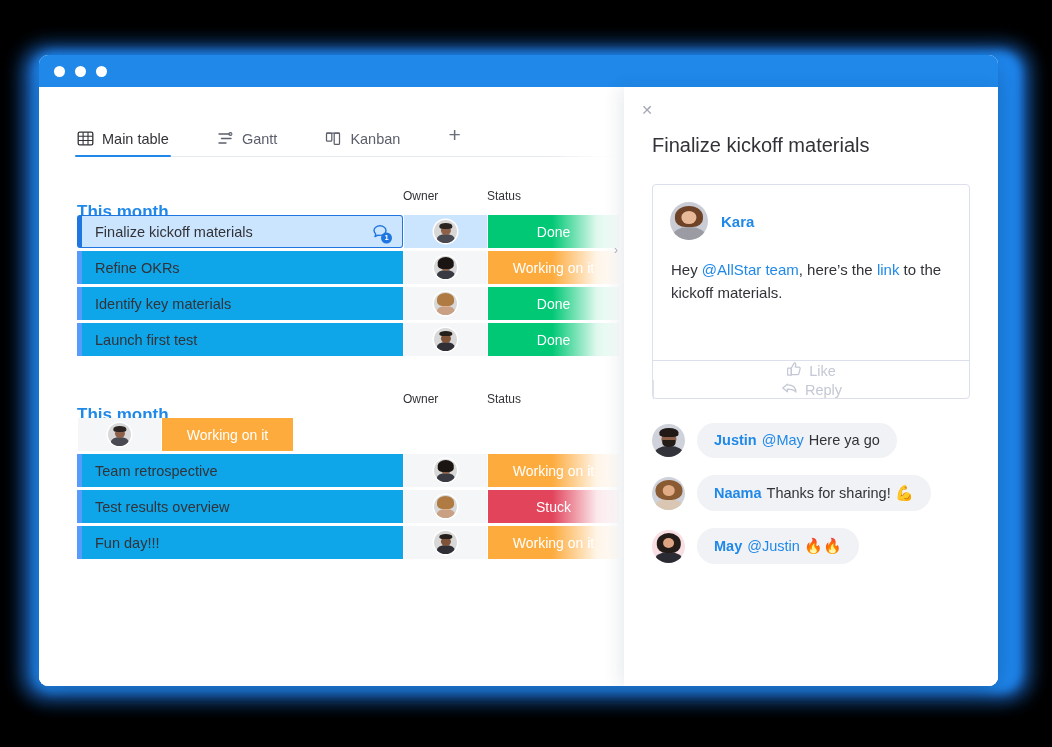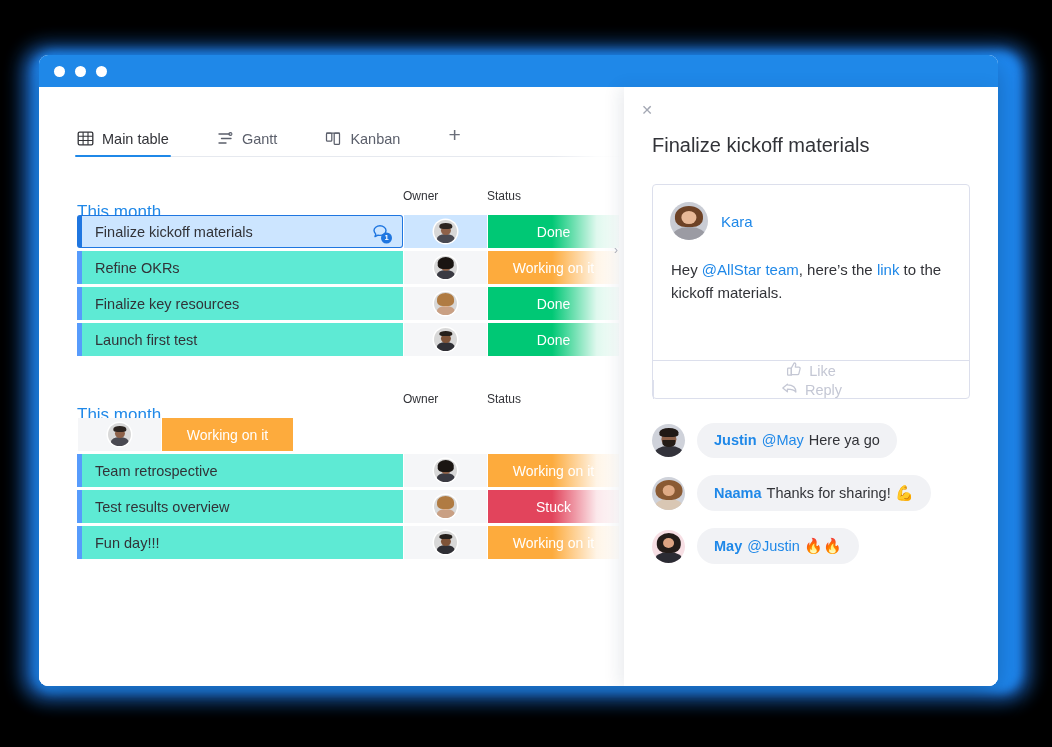--- a/index.html
+++ b/index.html
@@ -139,42 +139,42 @@
   .group { margin-bottom: 30px; }
   .group-head {
     display: flex;
     align-items: center;
     height: 26px;
     margin-bottom: 6px;
   }
   .group-title {
     font-size: 17px;
     color: #1f88e8;
-    font-weight: 400;
+    font-weight: 700;
     width: 326px;
     margin-top: 32px;
   }
   .col-head {
     font-size: 12px;
     color: #323338;
     text-align: left;
   }
   .col-owner { width: 84px; }
   .col-status { width: 132px; }
 
   .row {
     display: flex;
     align-items: stretch;
     height: 33px;
     margin-bottom: 3px;
   }
   .row-name {
     position: relative;
     width: 326px;
-    background: #5eead4;
+    background: #0ea5e9;
     border-left: 5px solid #579bfc;
     display: flex;
     align-items: center;
     padding-left: 13px;
     font-size: 14.5px;
     color: #323338;
   }
   .row.selected .row-name {
     background: #cce5ff;
     border: 1.5px solid #1f76e0;
@@ -316,21 +316,21 @@
   .avatar-lg {
     width: 38px; height: 38px;
     border-radius: 50%;
     overflow: hidden;
     position: relative;
     background: #c9ccd4;
     flex: none;
   }
   .update-author {
     font-size: 15px;
-    font-weight: 400;
+    font-weight: 700;
     color: #1f88e8;
   }
   .update-body {
     padding: 18px 18px 0 18px;
     font-size: 15px;
     line-height: 1.55;
     color: #323338;
     min-height: 120px;
   }
   .mention, .inline-link { color: #1f88e8; }
@@ -478,21 +478,21 @@
                 <span class="hair" style="background:#1a1512;width:72%;height:50%;top:6%"></span>
               </span>
             </div>
             <div class="row-status" style="background:#fdab3d">
               <span>Working on it</span>
             </div>
           </div>
 
           <div class="row">
             <div class="row-name">
-              <span>Finalize key resources</span>
+              <span>Identify key materials</span>
             </div>
             <div class="row-owner">
               <span class="avatar">
                 <span class="body" style="background:#c9a084"></span>
                 <span class="skin" style="background:#e3b48e"></span>
                 <span class="hair" style="background:#b07b42;width:78%;height:56%;top:6%"></span>
               </span>
             </div>
             <div class="row-status" style="background:#00c875">
               <span>Done</span>

